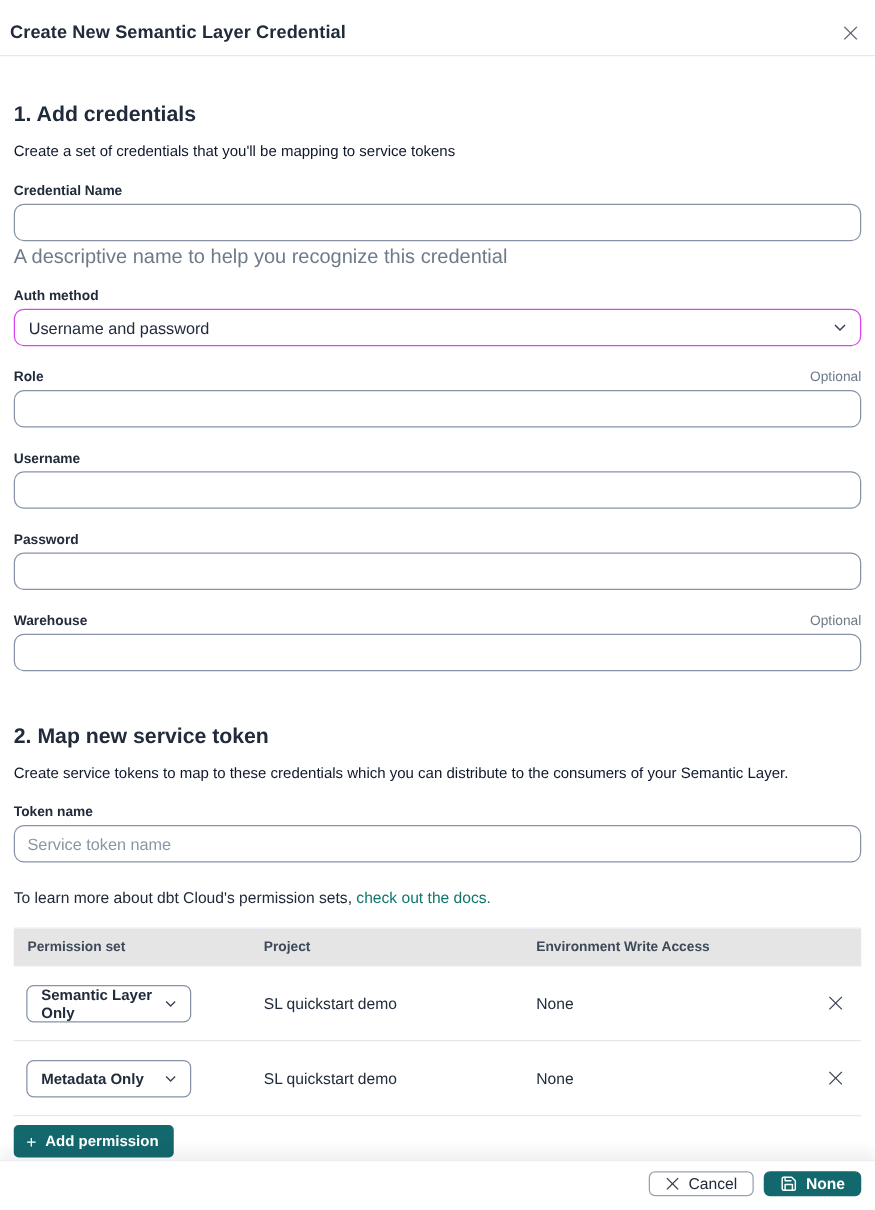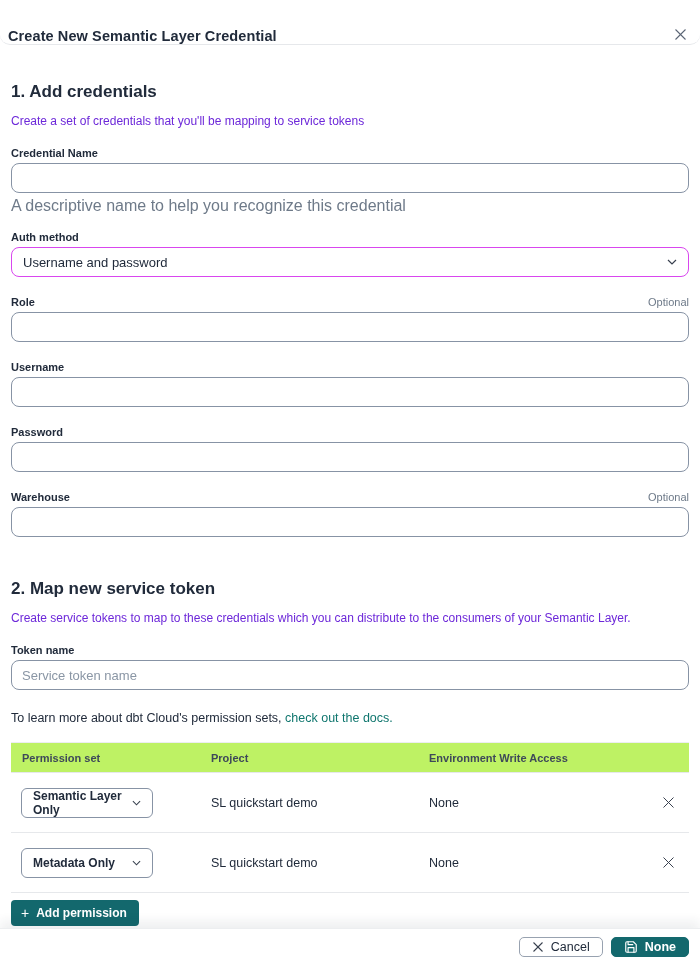--- a/index.html
+++ b/index.html
@@ -9,37 +9,36 @@
     background: #ffffff;
     font-family: "Liberation Sans", sans-serif;
     color: #212b3b;
     position: relative;
     overflow: hidden;
   }
 
   
   .modal-header {
     height: 45px;
-    display: flex; align-items: flex-end; justify-content: space-between;
+    display: flex; align-items: center; justify-content: space-between;
     padding: 8px 10px 0 8px;
     border-bottom: 1px solid #e6e8eb;
-    border-radius: 10px;
   }
   .modal-title { font-size: 14.5px; font-weight: 700; letter-spacing: .1px; }
   .close-btn {
     background: none; border: none; padding: 2px; margin-top: 1px;
     cursor: pointer; line-height: 0;
   }
 
   
   .content { padding: 0 11px; }
   .section-heading { font-size: 17px; font-weight: 700; margin: 0; line-height: 20px; }
   #section-add-credentials .section-heading { margin-top: 37px; }
   #section-map-token .section-heading { margin-top: 42px; }
-  .section-desc { font-size: 12px; margin: 12px 0 0; line-height: 14px; color: #6d28d9; }
+  .section-desc { font-size: 12px; margin: 12px 0 0; line-height: 14px; color: #0f172a; }
 
   .field { margin-top: 19px; }
   .label-row {
     display: flex; justify-content: space-between; align-items: baseline;
     font-size: 11px; font-weight: 700; line-height: 12px; margin-bottom: 4px;
   }
   .optional { font-weight: 400; color: #6e7a89; font-size: 11px; }
   .text-input {
     width: 100%; height: 30px;
     border: 1px solid #8793a5; border-radius: 8px;
@@ -62,21 +61,21 @@
   .docs-link { color: #0f766e; cursor: pointer; }
 
   
   .perm-table { margin-top: 16px; border-top: 1px solid #eceef1; }
   .perm-head, .perm-row {
     display: grid;
     grid-template-columns: 189px 218px 1fr 42px;
     align-items: center;
   }
   .perm-head {
-    height: 30px; background: #bef264;
+    height: 30px; background: #e5e5e5;
     border-bottom: 1px solid #e6e8eb;
     font-size: 11px; font-weight: 600; color: #3e4959;
   }
   .perm-head > div { padding-left: 11px; }
   .perm-row { height: 60px; border-bottom: 1px solid #e6e8eb; font-size: 12.5px; }
   .perm-row .cell { padding-left: 11px; }
   .perm-row .cell-select { padding-left: 10px; }
   .row-select {
     width: 132px; height: 30px;
     border: 1px solid #8793a5; border-radius: 6px;

